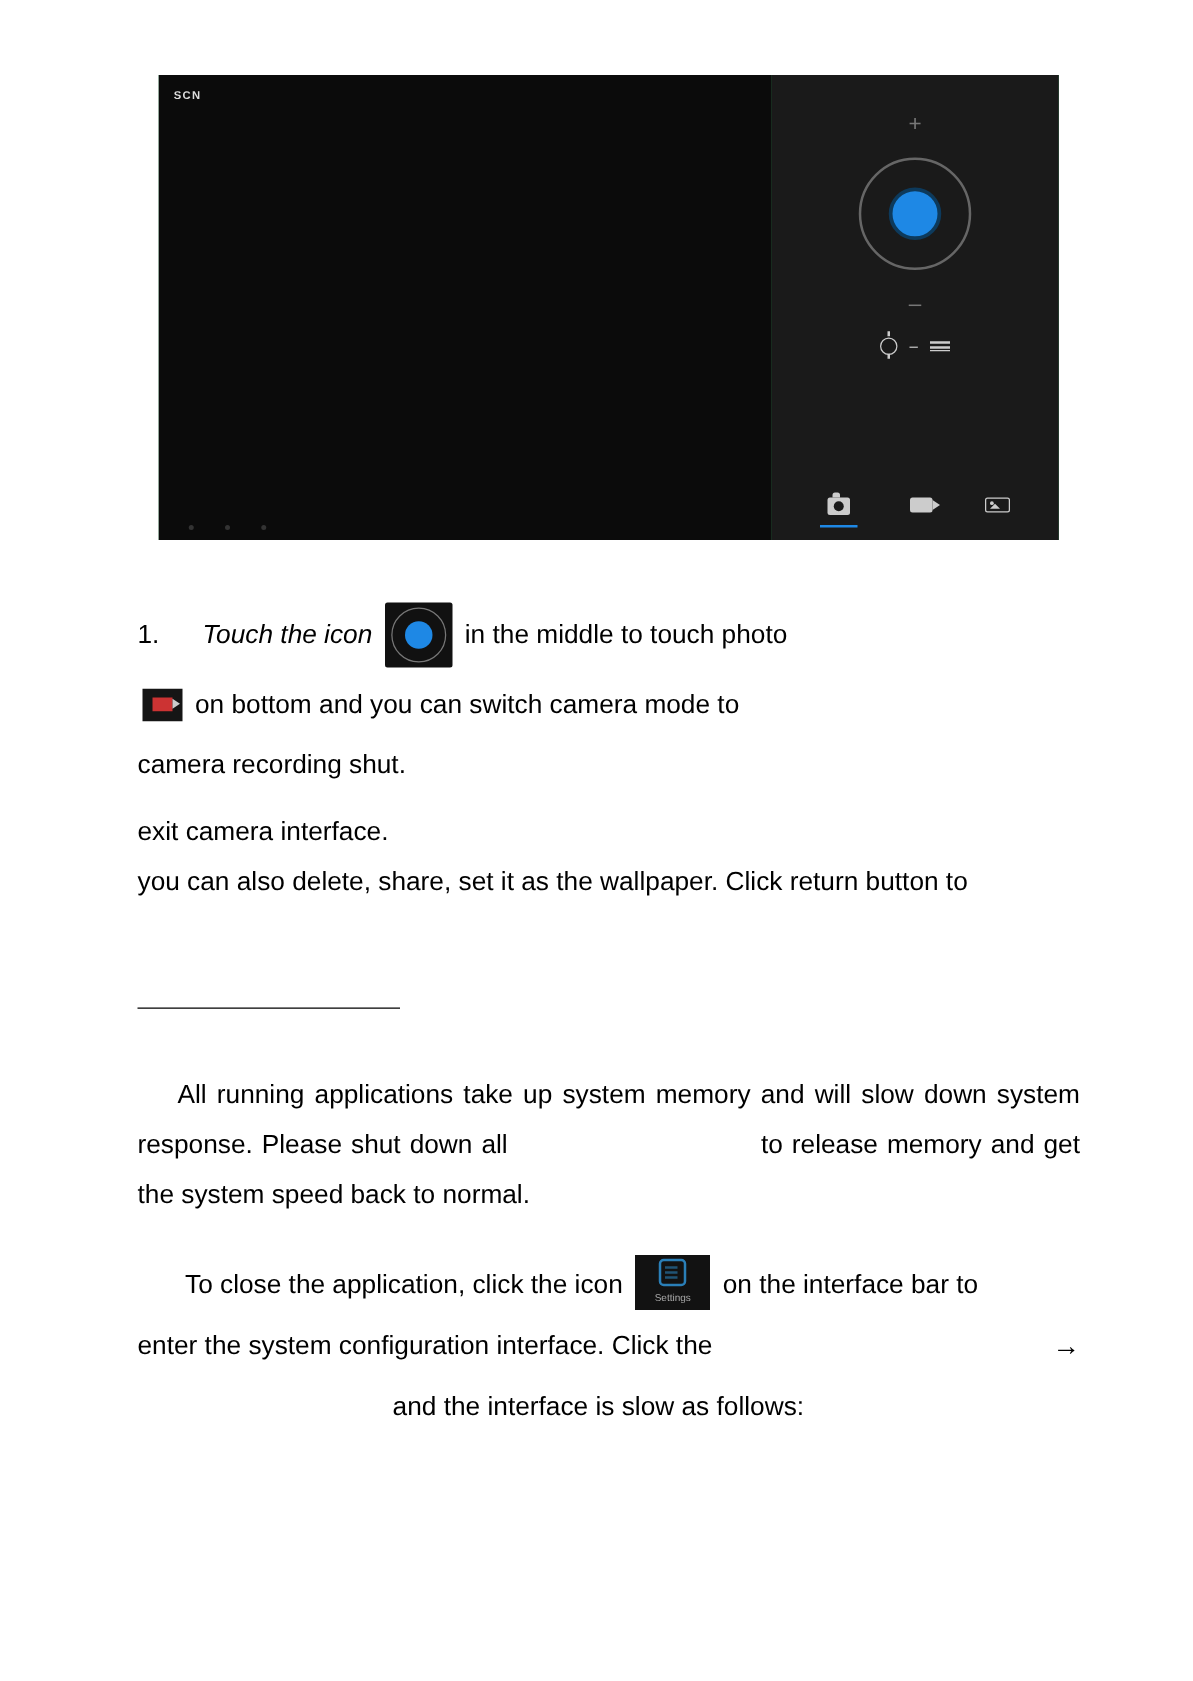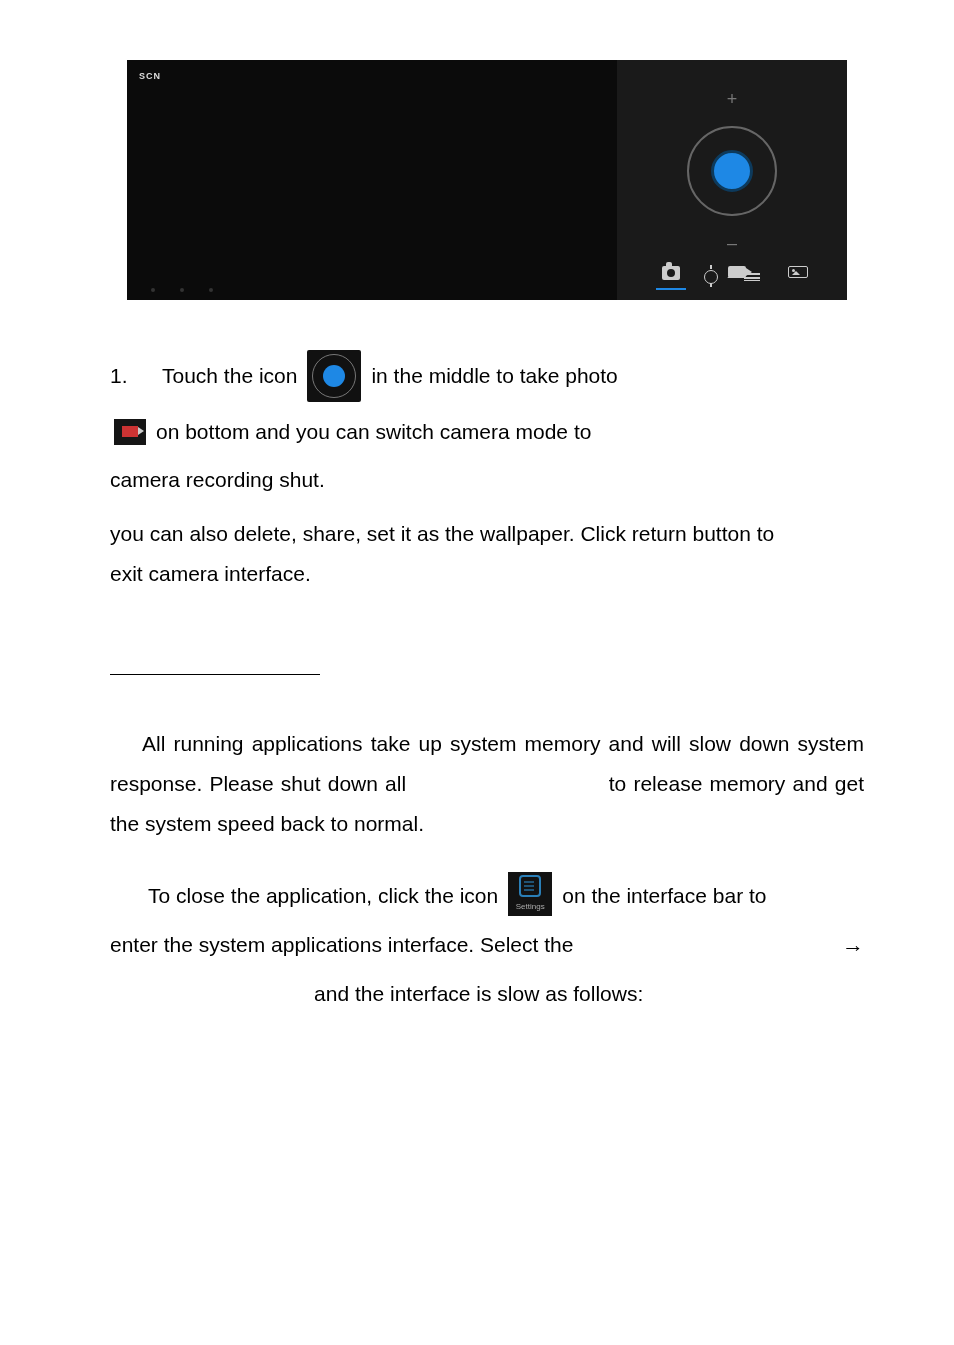--- a/index.html
+++ b/index.html
@@ -10,21 +10,21 @@
     font-family: Arial, Helvetica, sans-serif;
     color: #000;
     padding: 60px 90px 60px 110px;
     font-size: 21px;
     line-height: 1.9;
   }
 
   
   .cam-fig {
     width: 720px;
-    height: 240px;
+    height: 372px;
     margin: 0 auto 50px auto;
     display: flex;
     background: #15803d;
   }
   .cam-left {
     flex: 0 0 490px;
     position: relative;
     background: #0b0b0b;
   }
   .scn {
@@ -111,35 +111,35 @@
   .ico-vid{ width:18px;height:12px;background:#ccc;border-radius:2px;position:relative;}
   .ico-vid::after{content:'';position:absolute;right:-6px;top:2px;border-left:6px solid #ccc;border-top:4px solid transparent;border-bottom:4px solid transparent;}
   .ico-pan{ width:20px;height:12px;border:1.5px solid #ccc;border-radius:2px;position:relative;}
   .ico-pan::before{content:'';position:absolute;left:3px;bottom:2px;border-left:4px solid transparent;border-right:4px solid transparent;border-bottom:4px solid #ccc;}
   .ico-pan::after{content:'';position:absolute;top:2px;left:3px;width:3px;height:3px;background:#ccc;border-radius:50%;}
 
   
   .para { text-align: justify; text-justify: inter-word; }
   .li-row { display:flex; align-items:center; flex-wrap:wrap; gap: 0 6px; margin-bottom: 8px;}
   .li-num { width: 28px; }
-  .li-num-indent { margin-left: 18px; }
+  .li-num-indent { margin-left: 18px; font-style: italic; }
 
   .inline-icon { display:inline-block; vertical-align:middle; margin: 0 4px; }
   .shutter-mini { width:54px;height:52px;background:#111;display:inline-flex;align-items:center;justify-content:center;border-radius:2px;}
   .shutter-mini .ring{width:44px;height:44px;border:1.5px solid #777;border-radius:50%;display:flex;align-items:center;justify-content:center;}
   .shutter-mini .dot{width:22px;height:22px;background:#1e88e5;border-radius:50%;}
 
   .vid-mini { width:32px;height:26px;background:#151515;display:inline-flex;align-items:center;justify-content:center;}
   .vid-mini .v{width:16px;height:11px;background:#cc3333;position:relative;}
   .vid-mini .v::after{content:'';position:absolute;right:-6px;top:1px;border-left:6px solid #ccc;border-top:4px solid transparent;border-bottom:4px solid transparent;}
 
   .gallery-mini { width:32px;height:32px;background:#222;border:1px solid #555;display:inline-block;position:relative;overflow:hidden;}
   .gallery-mini::before{content:'';position:absolute;inset:3px;background:radial-gradient(circle at 30% 40%, #777 0%, #444 50%, #222 100%);}
 
-  .settings-mini { width:44px;height:44px;background:#121212;display:inline-flex;flex-direction:column;align-items:center;justify-content:center;gap:2px;}
+  .settings-mini { width:60px;height:44px;background:#121212;display:inline-flex;flex-direction:column;align-items:center;justify-content:center;gap:2px;}
   .settings-mini .gear{width:22px;height:22px;border:2px solid #2a7fb8;border-radius:4px;position:relative;}
   .settings-mini .gear::before{content:'';position:absolute;top:4px;left:3px;width:10px;height:2px;background:#2a7fb8; box-shadow:0 4px 0 #2a7fb8, 0 8px 0 #2a7fb8; opacity:.6;}
   .settings-mini .lbl{color:#aaa;font-size:8px;}
 
   .section-divider {
     border: none;
     border-top: 1.5px solid #000;
     width: 210px;
     margin: 80px 0 40px 0;
   }
@@ -191,36 +191,36 @@
 </div>
 
 <div class="li-row para">
   <span class="li-num">1.</span>
   <span class="li-num-indent">Touch the icon</span>
   <span class="inline-icon shutter-mini">
       <span class="ring">
         <span class="dot"></span>
       </span>
     </span>
-  <span>in the middle to take photo</span>
+  <span>in the middle to touch photo</span>
 </div>
 
 <div class="para" style="margin-top:10px;">
   <div class="li-row">
     <span class="inline-icon vid-mini">
         <span class="v"></span>
       </span>
     <span>on bottom and you can switch camera mode to</span>
   </div>
   <div>camera recording shut.</div>
 </div>
 
 <div class="para" style="margin-top:14px;">
+  <div>exit camera interface.</div>
   <div>you can also delete, share, set it as the wallpaper. Click return button to</div>
-  <div>exit camera interface.</div>
 </div>
 
 <hr class="section-divider">
 <div class="invisible" style="margin-top:-70px;margin-bottom:40px;font-weight:bold;">Close the application</div>
 
 <div class="para" style="text-indent:32px;">
   <span>All running applications take up system memory and will slow down</span>
   <span>system response. Please shut down all</span>
   <span class="invisible">running applications</span>
   <span>to release</span>
@@ -232,21 +232,21 @@
     <span style="width:32px;display:inline-block;"></span>
     <span>To close the application, click the icon</span>
     <span class="inline-icon settings-mini">
       <span class="gear"></span>
       <span class="lbl">Settings</span>
     </span>
     <span>on the interface bar to</span>
   </div>
   <div class="li-row" style="justify-content:space-between;">
     <span>
-      <span>enter the system applications interface. Select the</span>
+      <span>enter the system configuration interface. Click the</span>
       <span class="invisible">Application</span>
     </span>
     <span class="arrow">→</span>
   </div>
   <div class="center-line">
     <span class="invisible">Running</span>
     <span>and the interface is slow as follows:</span>
   </div>
 </div>
 

